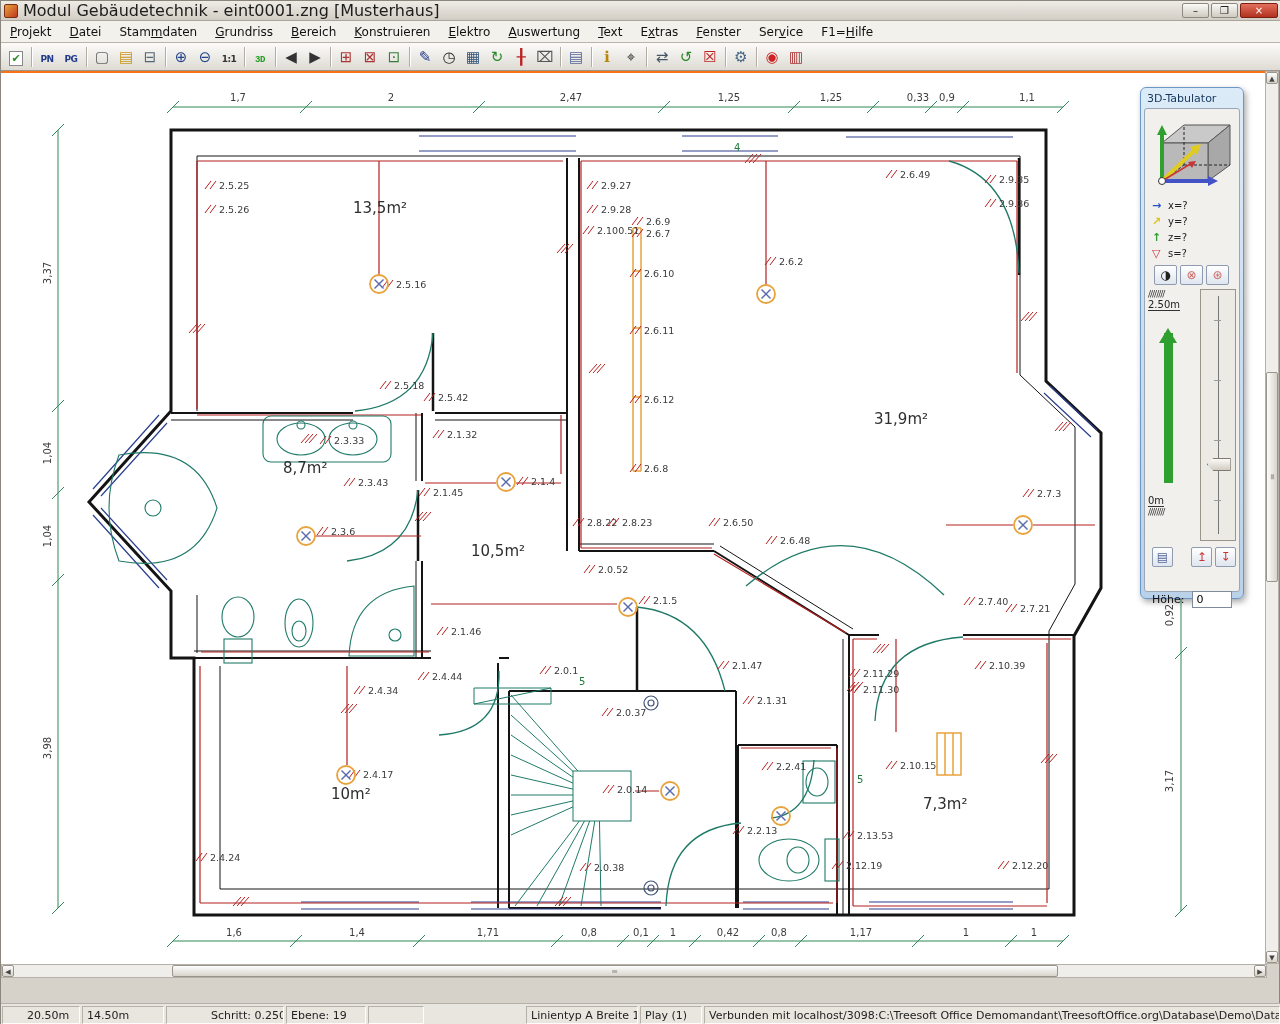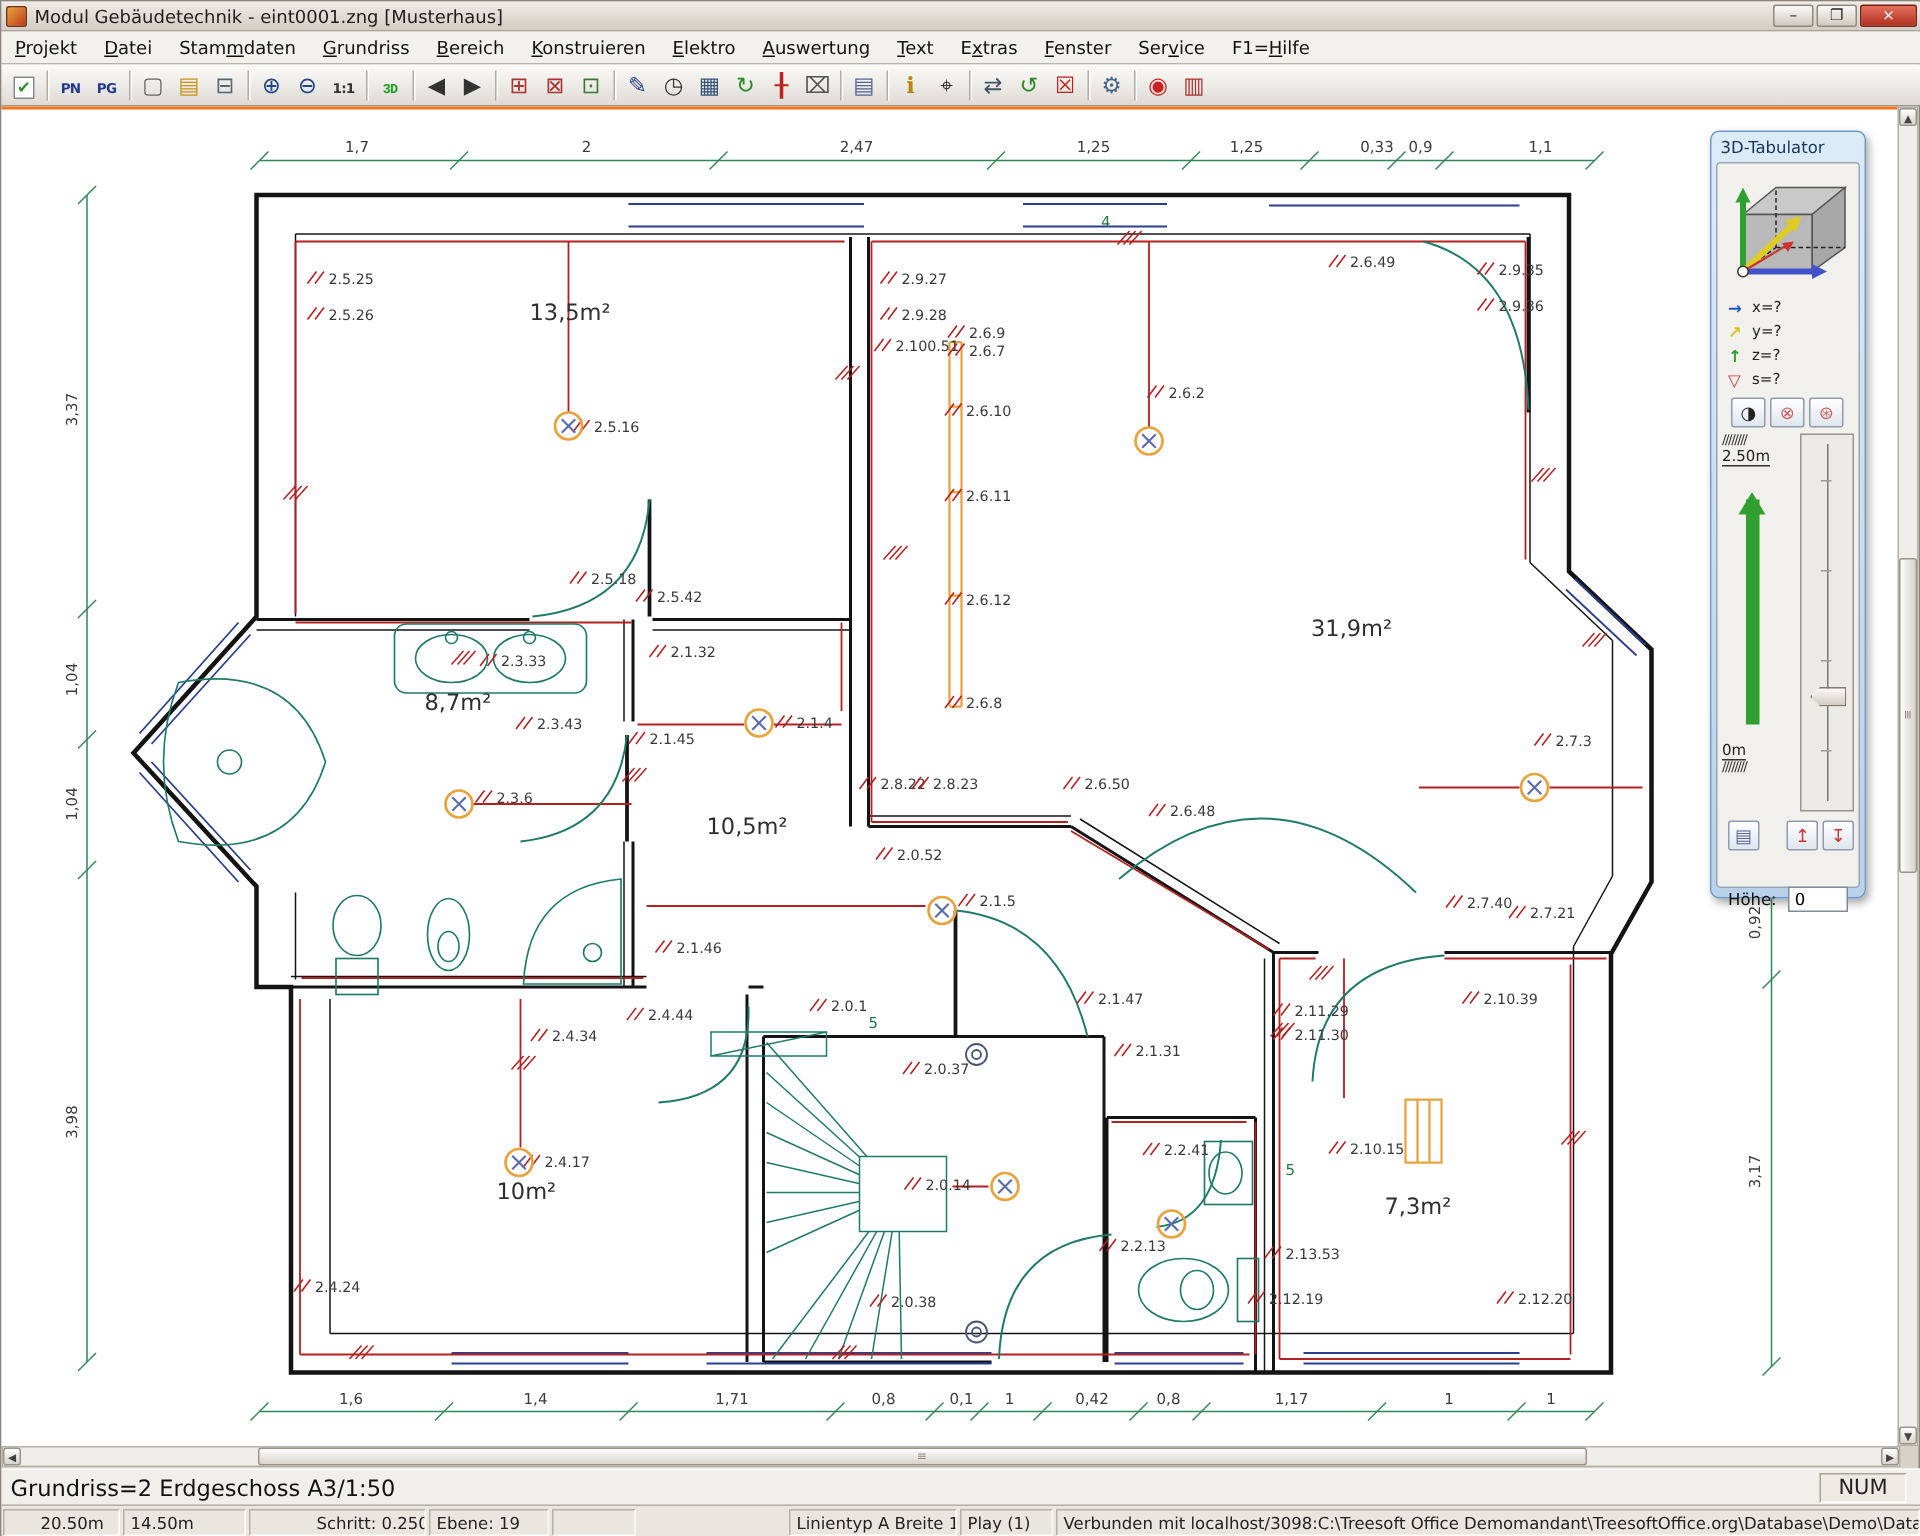--- a/index.html
+++ b/index.html
@@ -7,21 +7,21 @@
     font-family:"DejaVu Sans", sans-serif; background:#d6d2ca; }
   #app { position:relative; width:1280px; height:1024px; background:#d6d2ca;
     border:1px solid #8a867e; }
 
   
   #titlebar { position:absolute; left:0; top:0; width:1280px; height:20px;
     background:linear-gradient(#efece6,#d2cdc4); display:flex; align-items:center;
     border-bottom:1px solid #aaa59c; }
   #app-icon { width:14px; height:14px; margin:0 5px 0 3px;
     background:linear-gradient(135deg,#e8a33d,#c03a1e); border:1px solid #7a3010; border-radius:2px; }
-  #title-text { font-size:12px; color:#1d1d1d; }
+  #title-text { font-size:16px; color:#1d1d1d; }
   #win-buttons { position:absolute; right:3px; top:2px; display:flex; gap:2px; }
   .winbtn { width:27px; height:15px; font-size:10px; line-height:13px; text-align:center;
     border:1px solid #8d897f; border-radius:2px; color:#222;
     background:linear-gradient(#fbfaf7,#cfcac0); cursor:default; }
   .winbtn.close { width:38px; background:linear-gradient(#e2705c,#b1311f); color:#fff; border-color:#7c1f10; }
 
   
   #menubar { position:absolute; left:0; top:20px; width:1280px; height:22px;
     background:#f3f1ec; border-bottom:1px solid #b8b4ab; display:flex; align-items:center; }
   .menu-item { font-size:12px; color:#111; padding:2px 9px; cursor:default; }
@@ -683,24 +683,20 @@
     <div class="sb-arrow" style="left:0;bottom:0">▼</div>
   </div>
   <div id="hscroll" class="sb">
     <div class="sb-arrow" style="left:0;top:0">◀</div>
     <div id="hthumb" class="sb-thumb">
         <span class="grip">≡</span>
       </div>
     <div class="sb-arrow" style="right:0;top:0">▶</div>
   </div>
 
-  <div id="status1">
-    <span id="status1-text">Grundriss=2  Erdgeschoss  A3/1:50</span>
-    <div id="num-pane">NUM</div>
-  </div>
   <div id="status2">
       <div class="st-cell" style="width: 78px; padding-left: 24px;">20.50m</div>
       <div class="st-cell" style="width: 82px;">14.50m</div>
       <div class="st-cell" style="width: 118px; padding-left: 44px;">Schritt: 0.250m</div>
       <div class="st-cell" style="width: 80px;">Ebene: 19</div>
       <div class="st-cell" style="width: 56px;"></div>
       <div class="st-cell" style="width: 98px; margin-top: 20px;">Zoom: 7</div>
       <div class="st-cell" style="width: 112px; text-align: right;">Linientyp A Breite 1</div>
       <div class="st-cell" style="width: 62px;">Play (1)</div>
       <div class="st-cell" style="flex: 1 1 0%;">Verbunden mit localhost/3098:C:\Treesoft Office Demomandant\TreesoftOffice.org\Database\Demo\Data1.fdb</div>

